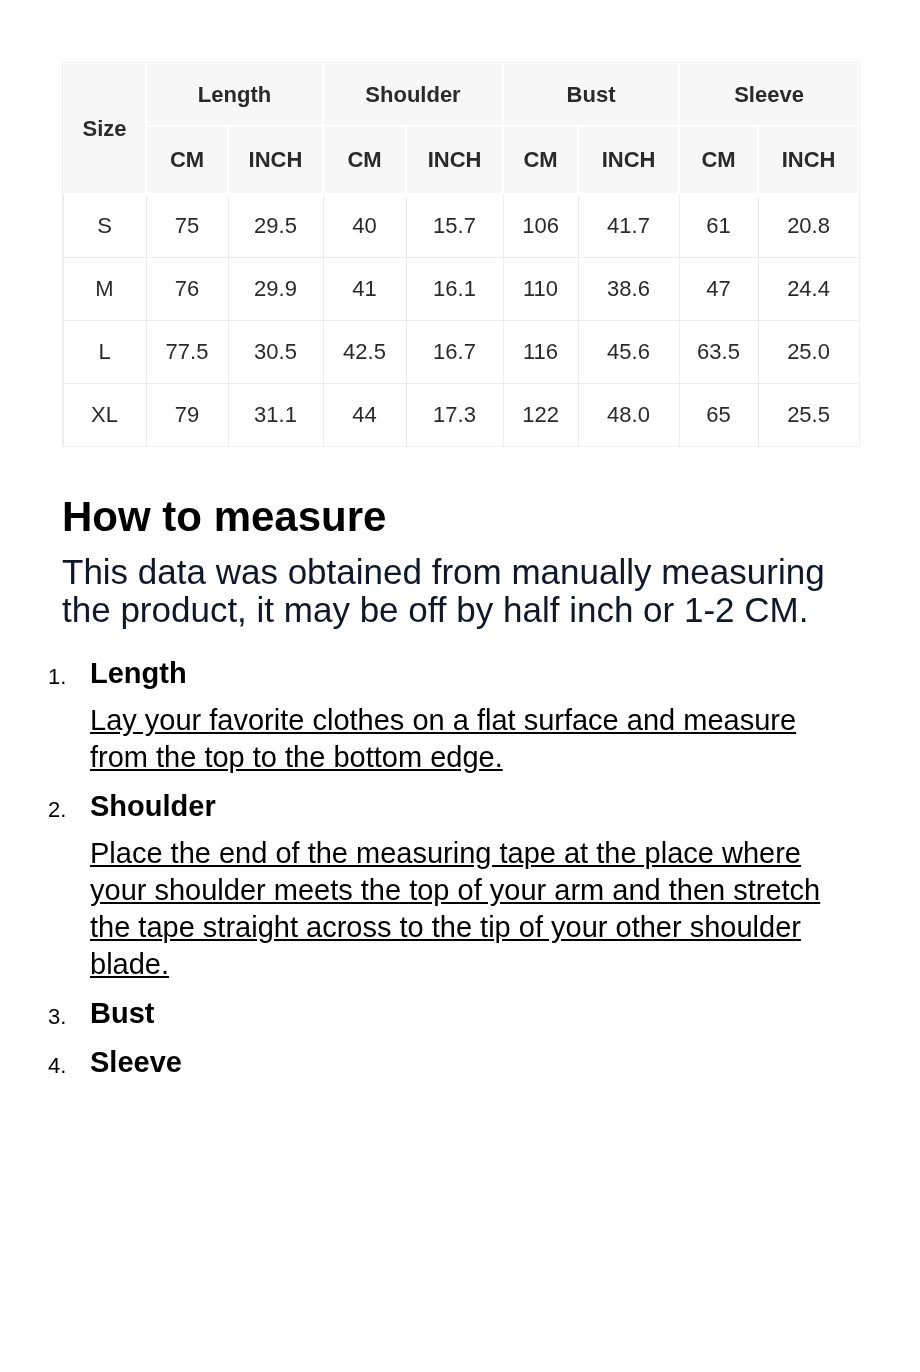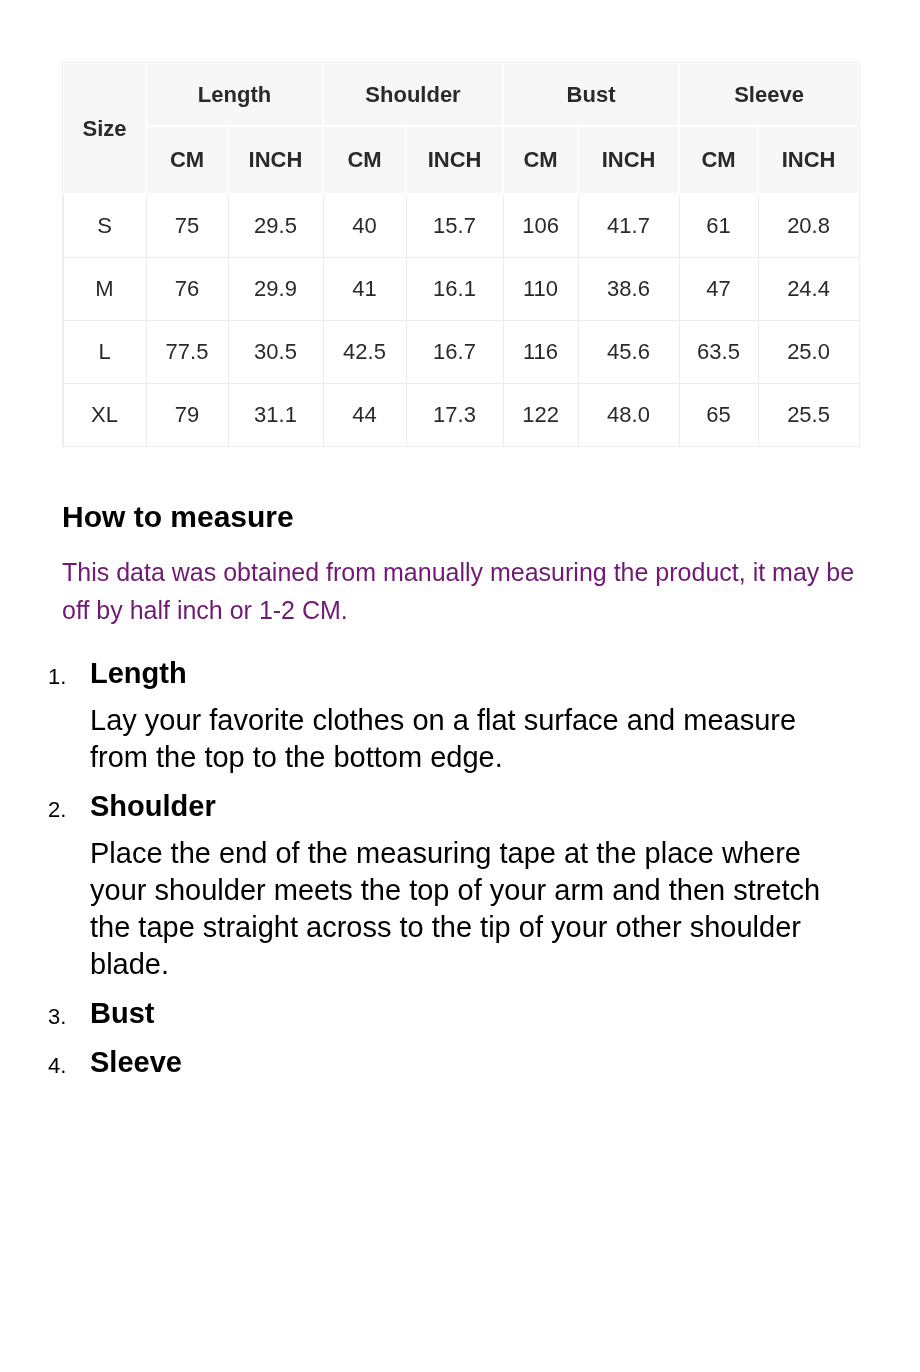--- a/index.html
+++ b/index.html
@@ -43,31 +43,31 @@
     border: 1px solid #ececec;
     font-weight: 400;
   }
   tr.group-row th { height: 61px; }
   tr.unit-row th { height: 66px; }
   tr.data-row td { height: 62px; }
 
   
   .howto-title {
     margin: 48px 0 14px 0;
-    font-size: 30px;
+    font-size: 42px;
     line-height: 44px;
     font-weight: 700;
     color: #000000;
   }
   .howto-intro {
     margin: 0;
     max-width: 796px;
-    font-size: 25px;
+    font-size: 35px;
     line-height: 38px;
-    color: #701a75;
+    color: #0f172a;
   }
   .howto-list {
     margin-top: 26px;
   }
   .howto-item {
     position: relative;
     padding-left: 28px;
     margin-bottom: 12px;
   }
   .item-num {
@@ -82,20 +82,21 @@
     line-height: 37px;
     font-weight: 700;
     color: #000000;
   }
   .item-desc {
     margin: 10px 0 0 0;
     max-width: 768px;
     font-size: 29px;
     line-height: 37px;
     color: #000000;
+    text-decoration: underline;
   }
 </style>
 </head>
 <body>
 
 <div class="page">
 
   <table class="size-chart">
     <colgroup>
       <col style="width:83px">

